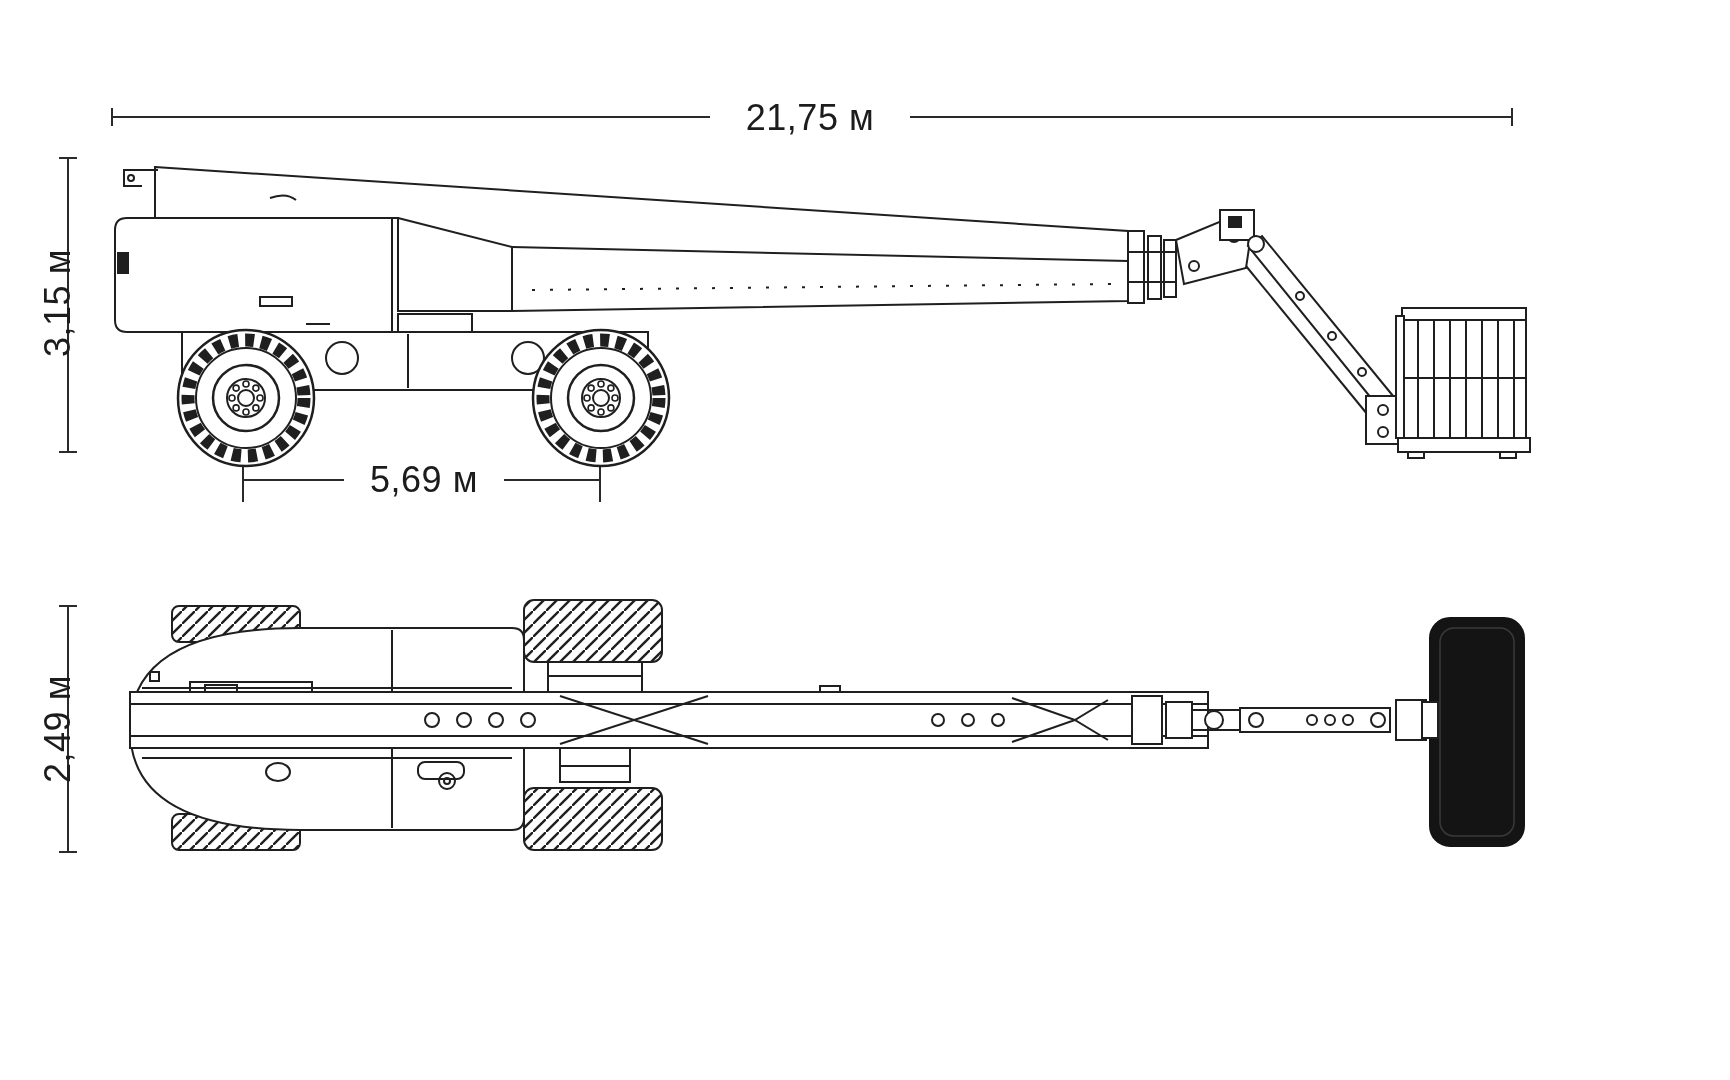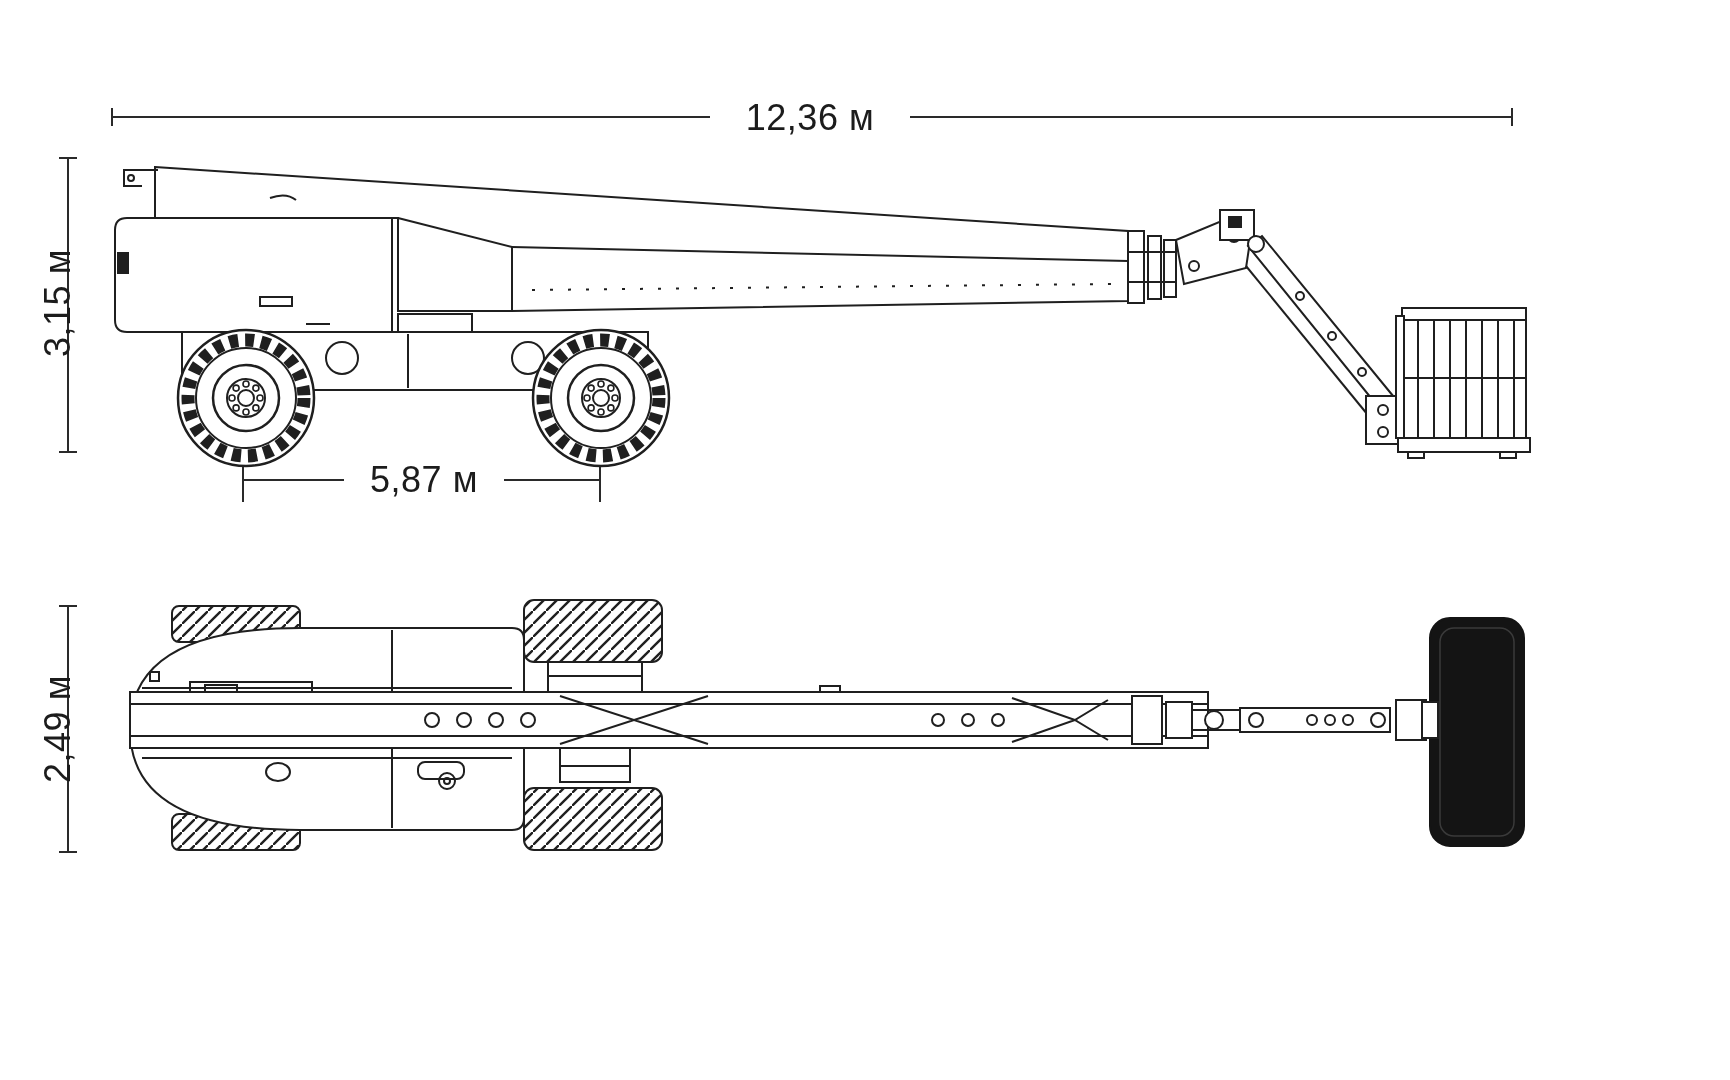--- a/index.html
+++ b/index.html
@@ -233,21 +233,21 @@
     <rect x="1396" y="700" width="30" height="40" fill="#ffffff"></rect>
 
     <g>
       <rect x="1430" y="618" width="94" height="228" rx="20" fill="#141414" stroke="#141414"></rect>
       <rect x="1440" y="628" width="74" height="208" rx="14" stroke="#3a3a3a" stroke-width="1.5" fill="none"></rect>
       <rect x="1422" y="702" width="16" height="36" fill="#ffffff"></rect>
     </g>
   </g>
 </svg>
 
-<div class="dim-label" style="left:710px;top:96px;width:200px;">12,36 м</div>
+<div class="dim-label" style="left:710px;top:96px;width:200px;">21,75 м</div>
 
 <div class="dim-label vert" style="left:-28px;top:281px;width:172px;">3,15 м</div>
 
-<div class="dim-label" style="left:344px;top:458px;width:160px;">5,87 м</div>
+<div class="dim-label" style="left:344px;top:458px;width:160px;">5,69 м</div>
 
 <div class="dim-label vert" style="left:-28px;top:707px;width:172px;">2,49 м</div>
 
 </div>
 
 </body></html>

